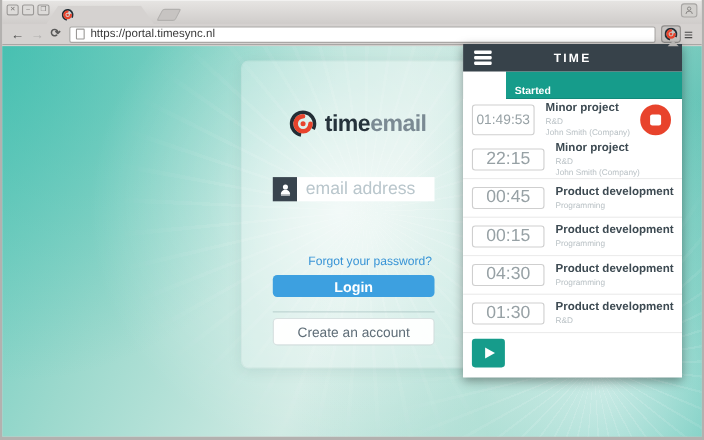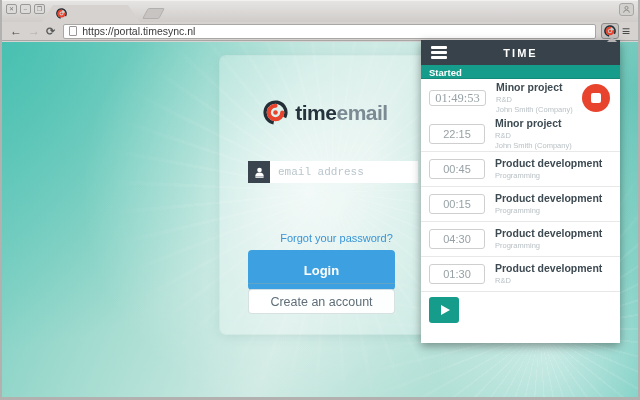--- a/index.html
+++ b/index.html
@@ -51,50 +51,50 @@
 
   
   .card{position:absolute;left:218px;top:14px;width:211px;height:278px;background:rgba(255,255,255,0.28);
     border-radius:6px;box-shadow:0 0 0 1px rgba(255,255,255,0.28), 0 2px 12px rgba(90,140,135,0.18);}
   .logo{position:absolute;top:44px;left:0;width:100%;display:flex;align-items:center;justify-content:center;gap:7px;}
   .logotext{font-size:21px;font-weight:bold;letter-spacing:-0.5px;}
   .logotext .w1{color:#26333c;}
   .logotext .w2{color:#7b8a93;}
   .frow{position:absolute;left:28px;width:147px;height:22px;display:flex;}
   .ficon{width:22px;height:22px;background:#39444e;display:flex;align-items:center;justify-content:center;flex:none;}
-  .frow input{width:148px;height:22px;border:0;background:#fff;padding:0 8px;font-size:11px;color:#5a6a72;
-    font-family:Liberation Mono, monospace;outline:none;}
+  .frow input{width:125px;height:22px;border:0;background:#fff;padding:0 8px;font-size:16px;color:#5a6a72;
+    font-family:Liberation Sans, sans-serif;outline:none;}
   .frow input::placeholder{color:#b9c6cc;}
   .forgot{position:absolute;top:176px;left:0;width:100%;text-align:center;font-size:11px;font-weight:normal;
     color:#3894d6;cursor:pointer;margin-left:11px;}
-  .loginbtn{position:absolute;top:194px;left:28px;width:147px;height:40px;background:#3da0e0;border:0;
+  .loginbtn{position:absolute;top:194px;left:28px;width:147px;height:20px;background:#3da0e0;border:0;
     border-radius:4px;color:#fff;font-size:13px;font-weight:bold;font-family:"Liberation Sans",sans-serif;cursor:pointer;}
   .divider{position:absolute;top:227px;left:28px;width:147px;height:1px;background:rgba(140,170,170,0.45);}
   .createbtn{position:absolute;top:233px;left:28px;width:147px;height:25px;background:rgba(255,255,255,0.95);
     border:1px solid rgba(190,205,205,0.6);border-radius:4px;color:#5f6e78;font-size:12.5px;
     font-family:"Liberation Sans",sans-serif;cursor:pointer;}
 
   
   .anchor{position:absolute;left:605px;top:37px;width:0;height:0;z-index:12;
     border-left:5px solid transparent;border-right:5px solid transparent;border-bottom:5px solid #b7b5b3;}
   .popup{position:absolute;left:419px;top:40px;width:199px;height:303px;background:#fff;z-index:10;
     box-shadow:0 3px 9px rgba(0,0,0,0.38);display:flex;flex-direction:column;}
   .phead{height:25px;background:#37424a;display:flex;align-items:center;flex:none;position:relative;}
   .burger{margin-left:10px;display:flex;flex-direction:column;gap:2.5px;cursor:pointer;}
   .burger i{display:block;width:16px;height:2.5px;background:#fff;border-radius:1px;}
   .ptitle-h{position:absolute;left:0;width:100%;text-align:center;color:#fff;font-size:11px;font-weight:bold;letter-spacing:2px;}
-  .secbar{height:14px;background:#169c8b;color:#fff;display:flex;align-items:flex-end;padding:0 8px;flex:none;
-    font-size:9.5px;font-weight:bold;border-bottom:1px solid rgba(0,0,0,0.12);}
+  .secbar{height:14px;background:#169c8b;color:#fff;display:flex;align-items:flex-start;padding:12px 8px;flex:none;
+    font-size:9.5px;font-weight:bold;border-bottom:1px solid rgba(0,0,0,0.12);margin-left:39px;}
   .secbar.fin{height:15px;justify-content:space-between;}
   .secmeta{font-weight:normal;font-size:8.5px;color:rgba(255,255,255,0.92);}
   .arow{height:38px;display:flex;align-items:center;flex:none;background:#fff;position:relative;}
   .tbox{margin-left:8px;flex:none;border:1px solid #cfcfcf;border-radius:3px;color:#97a1a5;
     display:flex;align-items:center;justify-content:center;}
-  .tbox.big{width:57px;height:16px;font-size:12.5px;font-family:Liberation Serif, serif;}
-  .tbox.sm{width:56px;height:20px;font-size:11px;}
+  .tbox.big{width:57px;height:28px;font-size:12.5px;}
+  .tbox.sm{width:66px;height:20px;font-size:16px;}
   .meta{margin-left:10px;display:flex;flex-direction:column;justify-content:center;line-height:1.3;}
   .mtitle{font-size:10.5px;font-weight:bold;color:#3d4a52;}
   .msub{font-size:7.5px;color:#b9c1c5;}
   .stopbtn{position:absolute;right:10px;top:5px;width:28px;height:28px;border-radius:50%;background:#e8432c;
     display:flex;align-items:center;justify-content:center;cursor:pointer;}
   .stopbtn i{display:block;width:10px;height:10px;background:#fff;border-radius:2px;}
   .prow{height:35px;display:flex;align-items:center;flex:none;border-bottom:1px solid #e8e8e8;background:#fff;}
   .pfoot{flex:1;background:#fff;display:flex;align-items:flex-start;padding:5px 0 0 8px;}
   .playbtn{width:30px;height:26px;background:#169c8b;border:0;border-radius:3px;display:flex;align-items:center;
     justify-content:center;cursor:pointer;}

